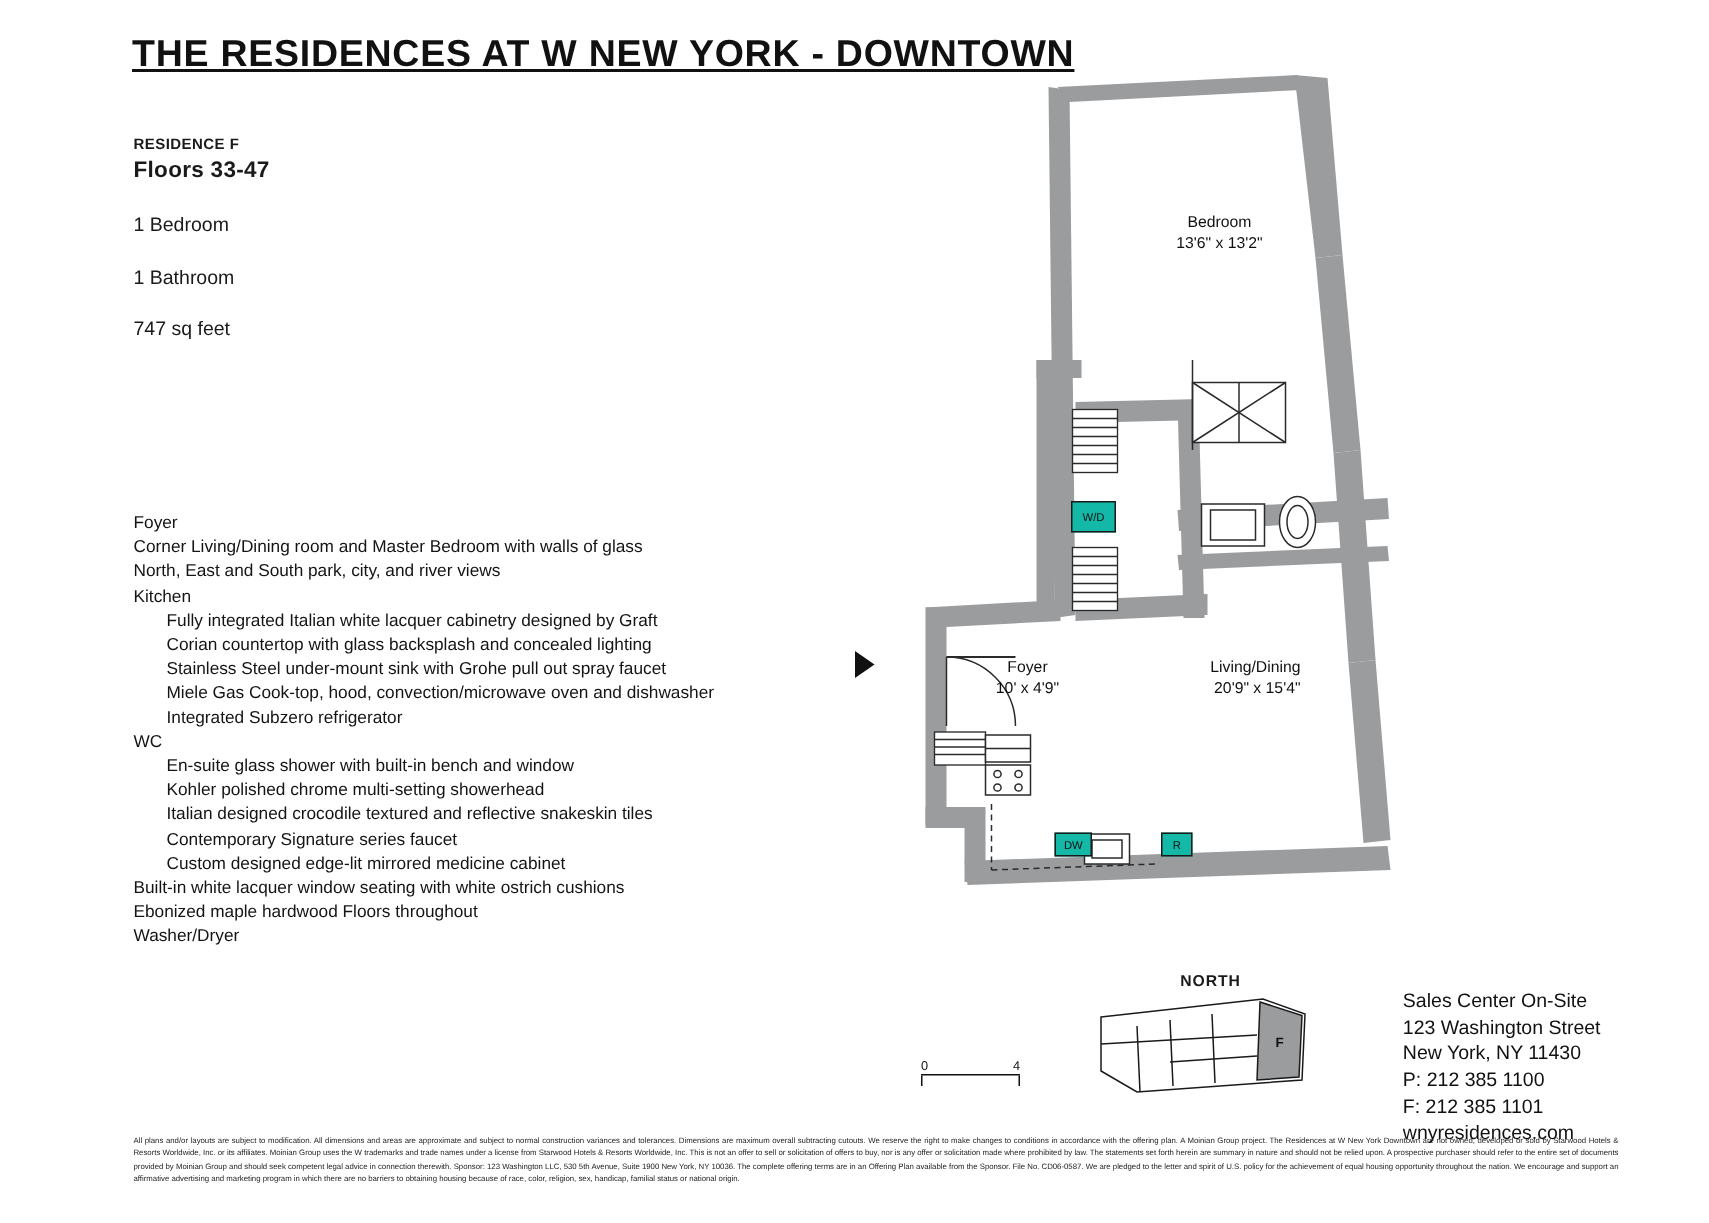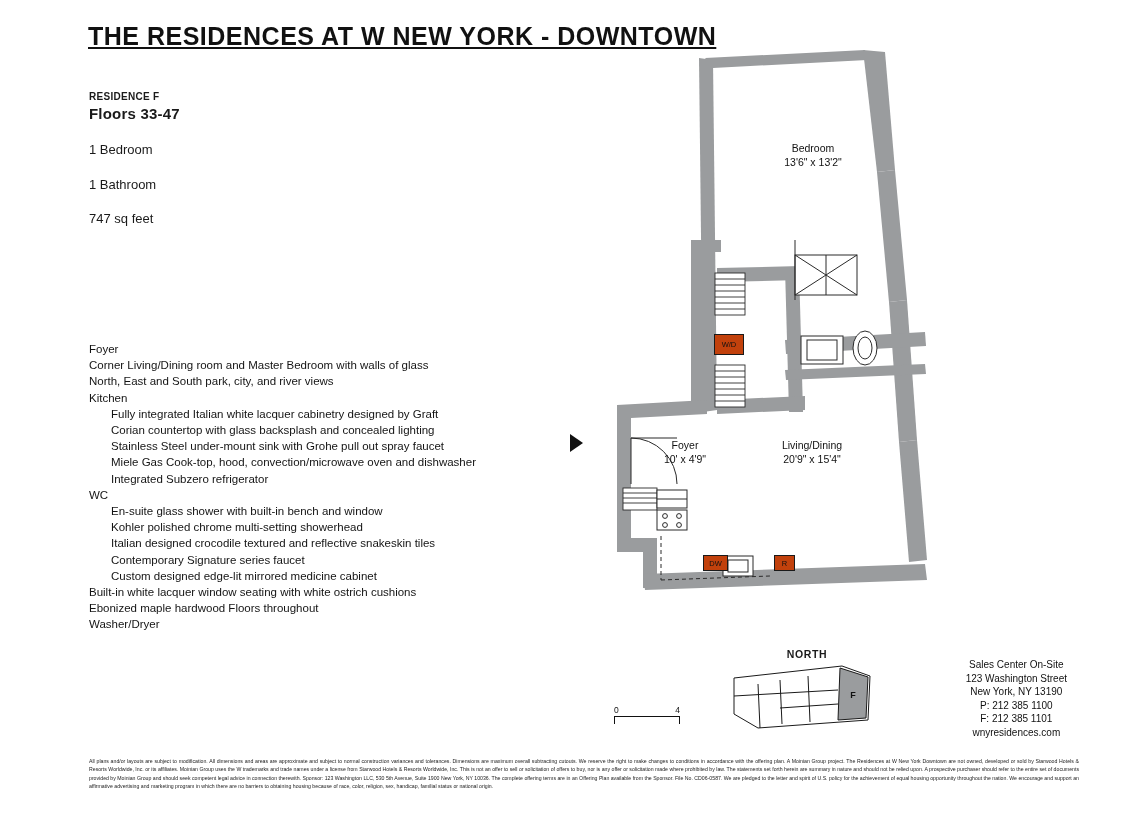--- a/index.html
+++ b/index.html
@@ -80,27 +80,27 @@
     position: absolute;
     text-align: center;
     font-size: 10.5px;
     line-height: 1.35;
     color: #111;
   }
   .room-label .rl-name { display: block; }
   .room-label .rl-dims { display: block; }
 
   #label-bedroom  { left: 758px; top: 141px; width: 110px; }
-  #label-living   { left: 757px; top: 438px; width: 110px; }
+  #label-living   { left: 757px; top: 438px; width: 110px; text-align: right; }
   #label-foyer    { left: 645px; top: 438px; width: 80px;  }
 
   .tag-box {
     position: absolute;
     border: 1.2px solid #1a1a1a;
-    background: #c2410c;
+    background: #14b8a6;
     font-size: 7.5px;
     display: flex;
     align-items: center;
     justify-content: center;
     color: #111;
   }
   #tag-wd  { left: 714px; top: 334px; width: 30px; height: 21px; }
   #tag-dw  { left: 703px; top: 555px; width: 25px; height: 16px; }
   #tag-r   { left: 774px; top: 555px; width: 21px; height: 16px; }
 
@@ -163,22 +163,22 @@
     background: #111;
   }
   #scalebar .sb-line:before { left: 0; }
   #scalebar .sb-line:after  { right: 0; }
 
   
   #sales-center {
     position: absolute;
     right: 72px;
     top: 658px;
-    text-align: center;
-    font-size: 10px;
+    text-align: left;
+    font-size: 13px;
     line-height: 1.36;
     color: #111;
   }
 
   
   #disclaimer {
     position: absolute;
     left: 89px;
     top: 757px;
     width: 990px;
@@ -353,19 +353,19 @@
   <div class="sb-nums">
     <span>0</span>
     <span>4</span>
   </div>
   <div class="sb-line"></div>
 </div>
 
 <div id="sales-center">
   <div>Sales Center On-Site</div>
   <div>123 Washington Street</div>
-  <div>New York, NY 13190</div>
+  <div>New York, NY 11430</div>
   <div>P: 212 385 1100</div>
   <div>F: 212 385 1101</div>
   <div>wnyresidences.com</div>
 </div>
 
 <div id="disclaimer">All plans and/or layouts are subject to modification. All dimensions and areas are approximate and subject to normal construction variances and tolerances.  Dimensions are maximum overall subtracting cutouts. We reserve the right to make changes to conditions in accordance with the offering plan. A Moinian Group project.  The Residences at W New York Downtown are not owned, developed or sold by Starwood Hotels &amp; Resorts Worldwide, Inc. or its affiliates.  Moinian Group uses the W trademarks and trade names under a license from Starwood Hotels &amp; Resorts Worldwide, Inc. This is not an offer to sell or solicitation of offers to buy, nor is any offer or solicitation made where prohibited by law.  The statements set forth herein are summary in nature and should not be relied upon. A prospective purchaser should refer to the entire set of documents provided by Moinian Group and should seek competent legal advice in connection therewith.  Sponsor: 123 Washington LLC, 530 5th Avenue, Suite 1900 New York, NY 10036. The complete offering terms are in an Offering Plan available from the Sponsor.  File No. CD06-0587. We are pledged to the letter and spirit of U.S. policy for the achievement of equal housing opportunity throughout the nation. We encourage and support an affirmative advertising and marketing program in which there are no barriers to obtaining housing because of race, color, religion, sex, handicap, familial status or national origin.</div>
 
 </body></html>

